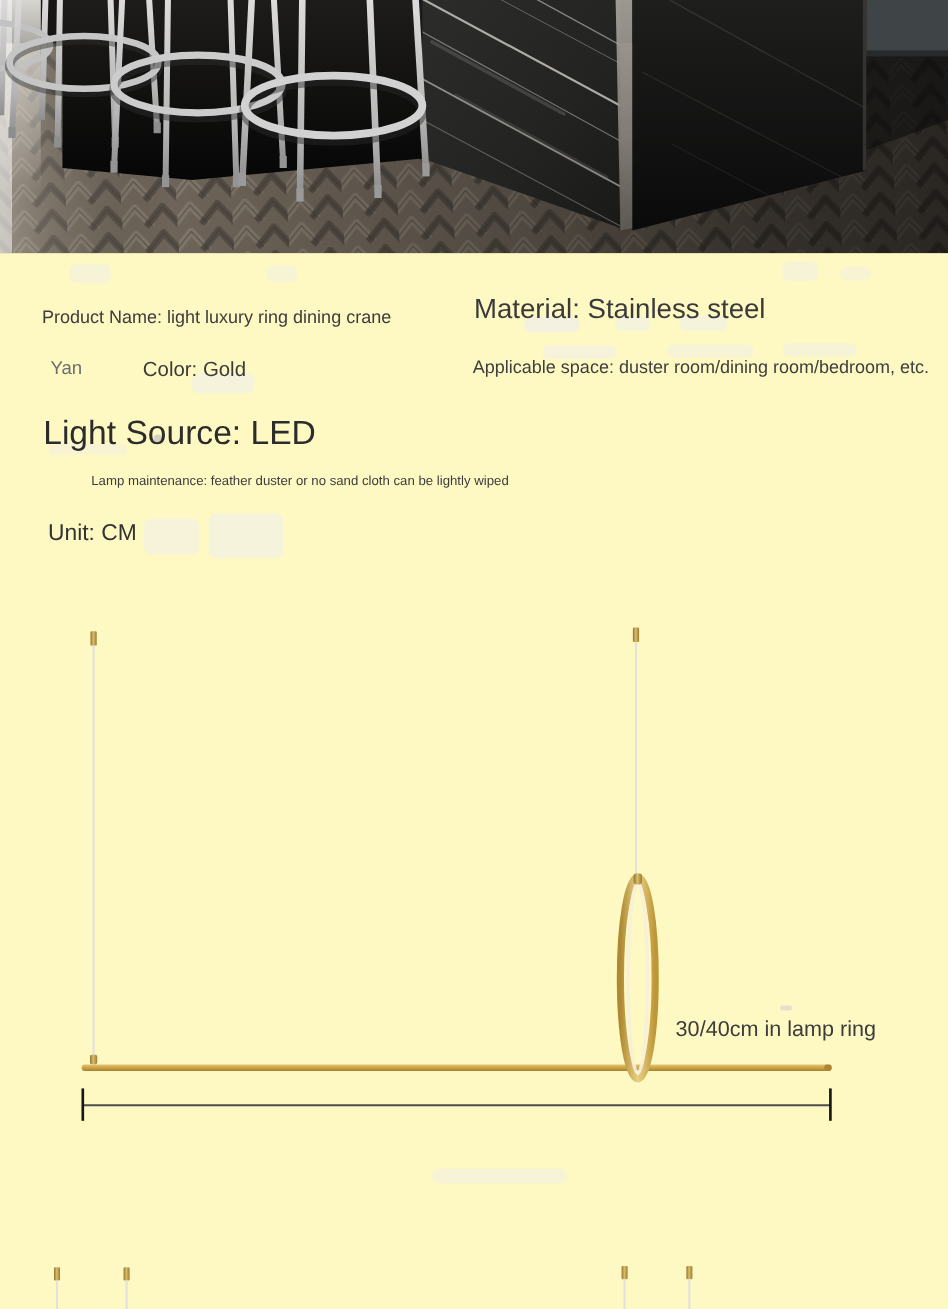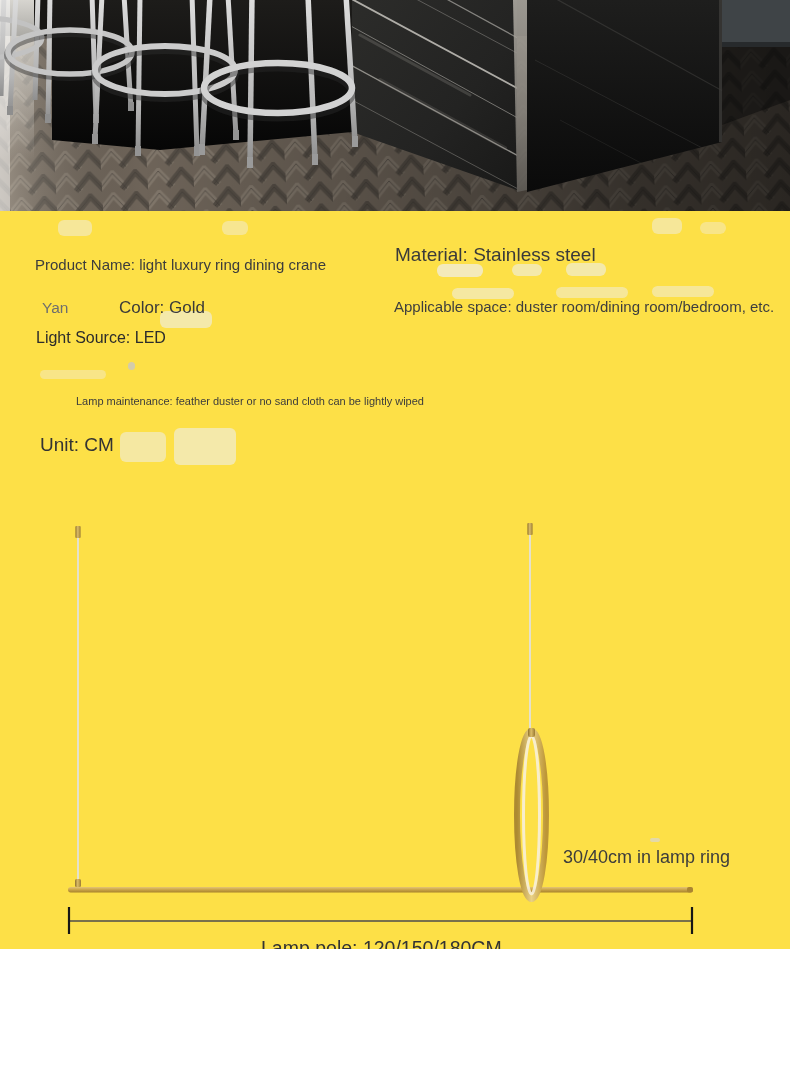--- a/index.html
+++ b/index.html
@@ -1,27 +1,27 @@
 <!DOCTYPE html>
 <html><head>
 <meta charset="utf-8">
 <style>
   html,body{margin:0;padding:0;background:#ffffff;}
-  .page{position:relative;width:790px;height:949px;background:#fde047;overflow:hidden;
+  .page{position:relative;width:790px;height:1091px;background:#fef9c3;overflow:hidden;
         font-family:"Liberation Sans", sans-serif;color:#3a3a3a;}
   .photo{position:absolute;left:0;top:0;width:790px;height:211px;overflow:hidden;}
   .photo svg{display:block;}
   .txt{position:absolute;white-space:nowrap;line-height:1.15;}
   .t-product{left:35px;top:256px;font-size:15px;color:#3c3c3c;}
   .t-yan{left:42px;top:299px;font-size:15.5px;color:#6e6e6e;}
   .t-color{left:87px;top:298px;font-size:17px;color:#3a3a3a;margin-left:32px;}
-  .t-light{left:36px;top:329px;font-size:16px;color:#2c2c2c;}
+  .t-light{left:36px;top:345px;font-size:28px;color:#2c2c2c;}
   .t-maint{left:36px;top:395px;font-size:11px;color:#3c3c3c;margin-left:40px;}
   .t-unit{left:40px;top:434px;font-size:19px;color:#333333;}
-  .t-material{left:395px;top:244px;font-size:19px;color:#3a3a3a;}
+  .t-material{left:395px;top:244px;font-size:23px;color:#3a3a3a;}
   .t-space{left:394px;top:298px;font-size:15px;color:#3e3e3e;}
   .t-ring{left:563px;top:811px;font-size:18px;color:#3c3c3c;margin-top:36px;}
   .t-pole{left:261px;top:937px;font-size:19.5px;color:#333333;}
   .t-caption{left:251px;top:988px;font-size:17px;color:#585858;}
   .smudge{position:absolute;background:#efeeec;border-radius:6px;}
   .diagram{position:absolute;left:0;top:500px;width:790px;height:591px;}
 </style>
 </head>
 <body>
 
@@ -258,15 +258,14 @@
         <rect x="572" y="555" width="5" height="11" rx="1" fill="url(#capG)"></rect>
         <line x1="47.5" y1="567" x2="47.5" y2="591" stroke="#e3e1dc" stroke-width="1.8"></line>
         <line x1="105.5" y1="567" x2="105.5" y2="591" stroke="#e3e1dc" stroke-width="1.8"></line>
         <line x1="520.5" y1="566" x2="520.5" y2="591" stroke="#e3e1dc" stroke-width="1.8"></line>
         <line x1="574.5" y1="566" x2="574.5" y2="591" stroke="#e3e1dc" stroke-width="1.8"></line>
       </g>
     </svg>
   </div>
 
   <div class="txt t-ring">30/40cm in lamp ring</div>
-  <div class="txt t-pole">Lamp pole: 120/150/180CM</div>
 
 </div>
 
 </body></html>

